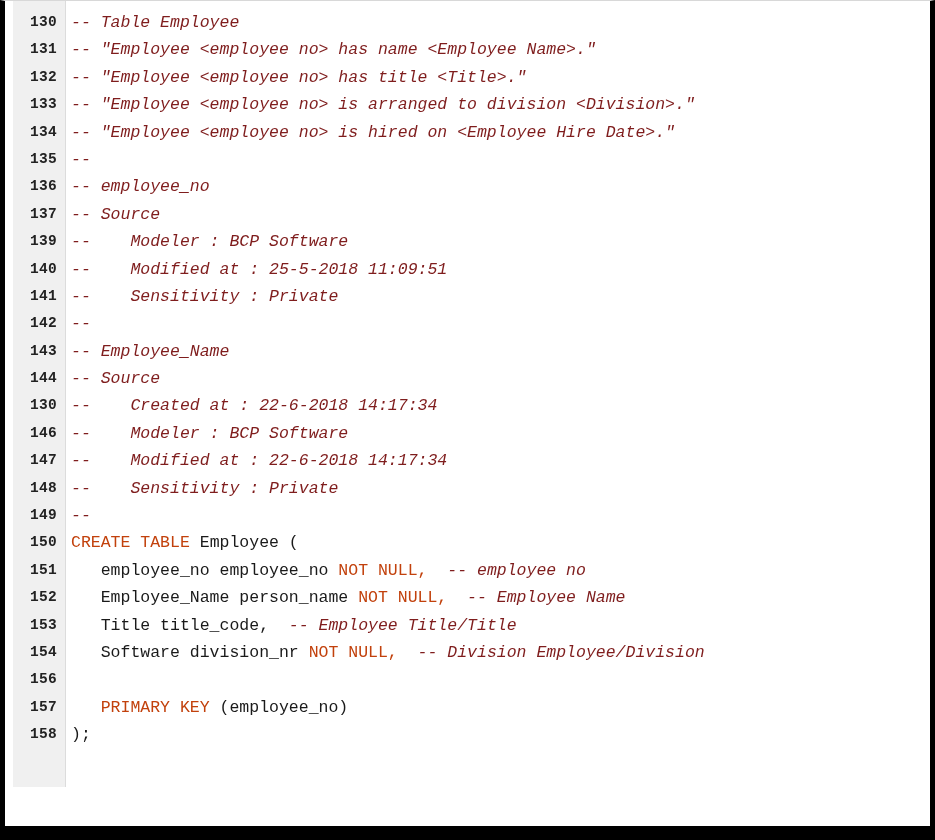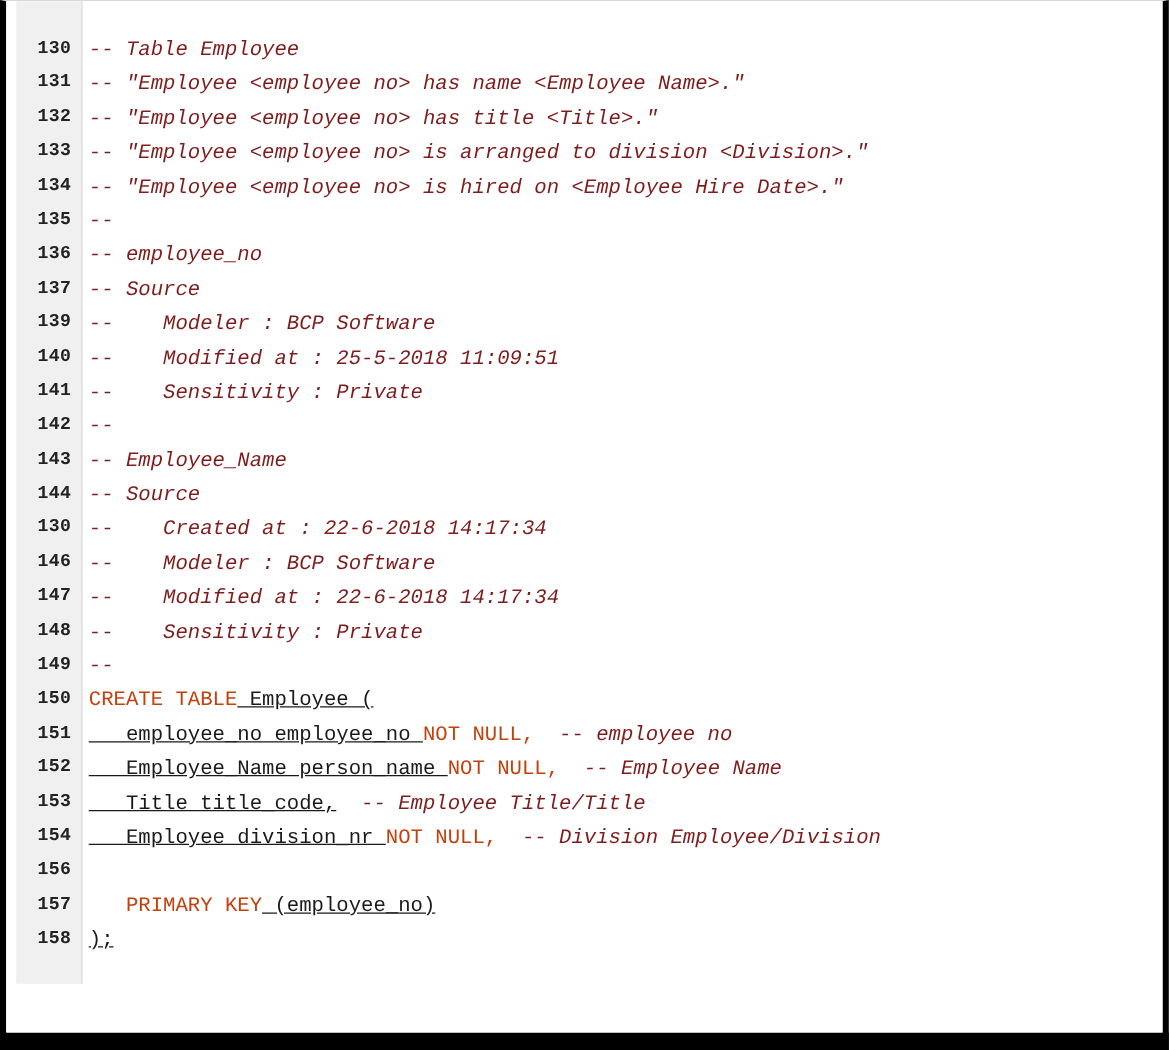--- a/index.html
+++ b/index.html
@@ -43,21 +43,21 @@
     left: 8px;
     top: 0;
     width: 52px;
     height: 786px;
     background: #f0f0f0;
     border-right: 1px solid #dcdcdc;
   }
 
   #code-lines {
     position: relative;
-    padding-top: 25px;
+    padding-top: 8px;
   }
 
   .code-line {
     position: relative;
     height: 27.4px;
     line-height: 27.4px;
     white-space: pre;
     font-size: 16.5px;
   }
 
@@ -84,21 +84,20 @@
   .tok-comment {
     color: #7f1d1d;
     font-style: italic;
   }
   .tok-kw {
     color: #c2410c;
     font-weight: normal;
   }
   .tok-plain {
     color: #1a1a1a;
-    text-decoration: underline;
   }
 </style>
 </head>
 <body>
 
 <div id="editor-frame">
   <div id="code-surface">
     <div id="gutter-band"></div>
     <div id="code-lines">
         <div class="code-line"><span class="line-number">130</span><span class="line-content"><span class="tok-comment">-- Table Employee</span></span></div>
@@ -117,19 +116,19 @@
         <div class="code-line"><span class="line-number">144</span><span class="line-content"><span class="tok-comment">-- Source</span></span></div>
         <div class="code-line"><span class="line-number">130</span><span class="line-content"><span class="tok-comment">--    Created at : 22-6-2018 14:17:34</span></span></div>
         <div class="code-line"><span class="line-number">146</span><span class="line-content"><span class="tok-comment">--    Modeler : BCP Software</span></span></div>
         <div class="code-line"><span class="line-number">147</span><span class="line-content"><span class="tok-comment">--    Modified at : 22-6-2018 14:17:34</span></span></div>
         <div class="code-line"><span class="line-number">148</span><span class="line-content"><span class="tok-comment">--    Sensitivity : Private</span></span></div>
         <div class="code-line"><span class="line-number">149</span><span class="line-content"><span class="tok-comment">--</span></span></div>
         <div class="code-line"><span class="line-number">150</span><span class="line-content"><span class="tok-kw">CREATE TABLE</span><span class="tok-plain"> Employee (</span></span></div>
         <div class="code-line"><span class="line-number">151</span><span class="line-content"><span class="tok-plain">   employee_no employee_no </span><span class="tok-kw">NOT NULL,</span><span class="tok-comment">  -- employee no</span></span></div>
         <div class="code-line"><span class="line-number">152</span><span class="line-content"><span class="tok-plain">   Employee_Name person_name </span><span class="tok-kw">NOT NULL,</span><span class="tok-comment">  -- Employee Name</span></span></div>
         <div class="code-line"><span class="line-number">153</span><span class="line-content"><span class="tok-plain">   Title title_code,</span><span class="tok-comment">  -- Employee Title/Title</span></span></div>
-        <div class="code-line"><span class="line-number">154</span><span class="line-content"><span class="tok-plain">   Employee division_nr </span><span class="tok-kw">NOT NULL,</span><span class="tok-comment">  -- Division Employee/Division</span></span></div>
+        <div class="code-line"><span class="line-number">154</span><span class="line-content"><span class="tok-plain">   Software division_nr </span><span class="tok-kw">NOT NULL,</span><span class="tok-comment">  -- Division Employee/Division</span></span></div>
         <div class="code-line"><span class="line-number">156</span><span class="line-content"></span></div>
         <div class="code-line"><span class="line-number">157</span><span class="line-content"><span class="tok-kw">   PRIMARY KEY</span><span class="tok-plain"> (employee_no)</span></span></div>
         <div class="code-line"><span class="line-number">158</span><span class="line-content"><span class="tok-plain">);</span></span></div>
       </div>
   </div>
 </div>
 
 </body></html>

